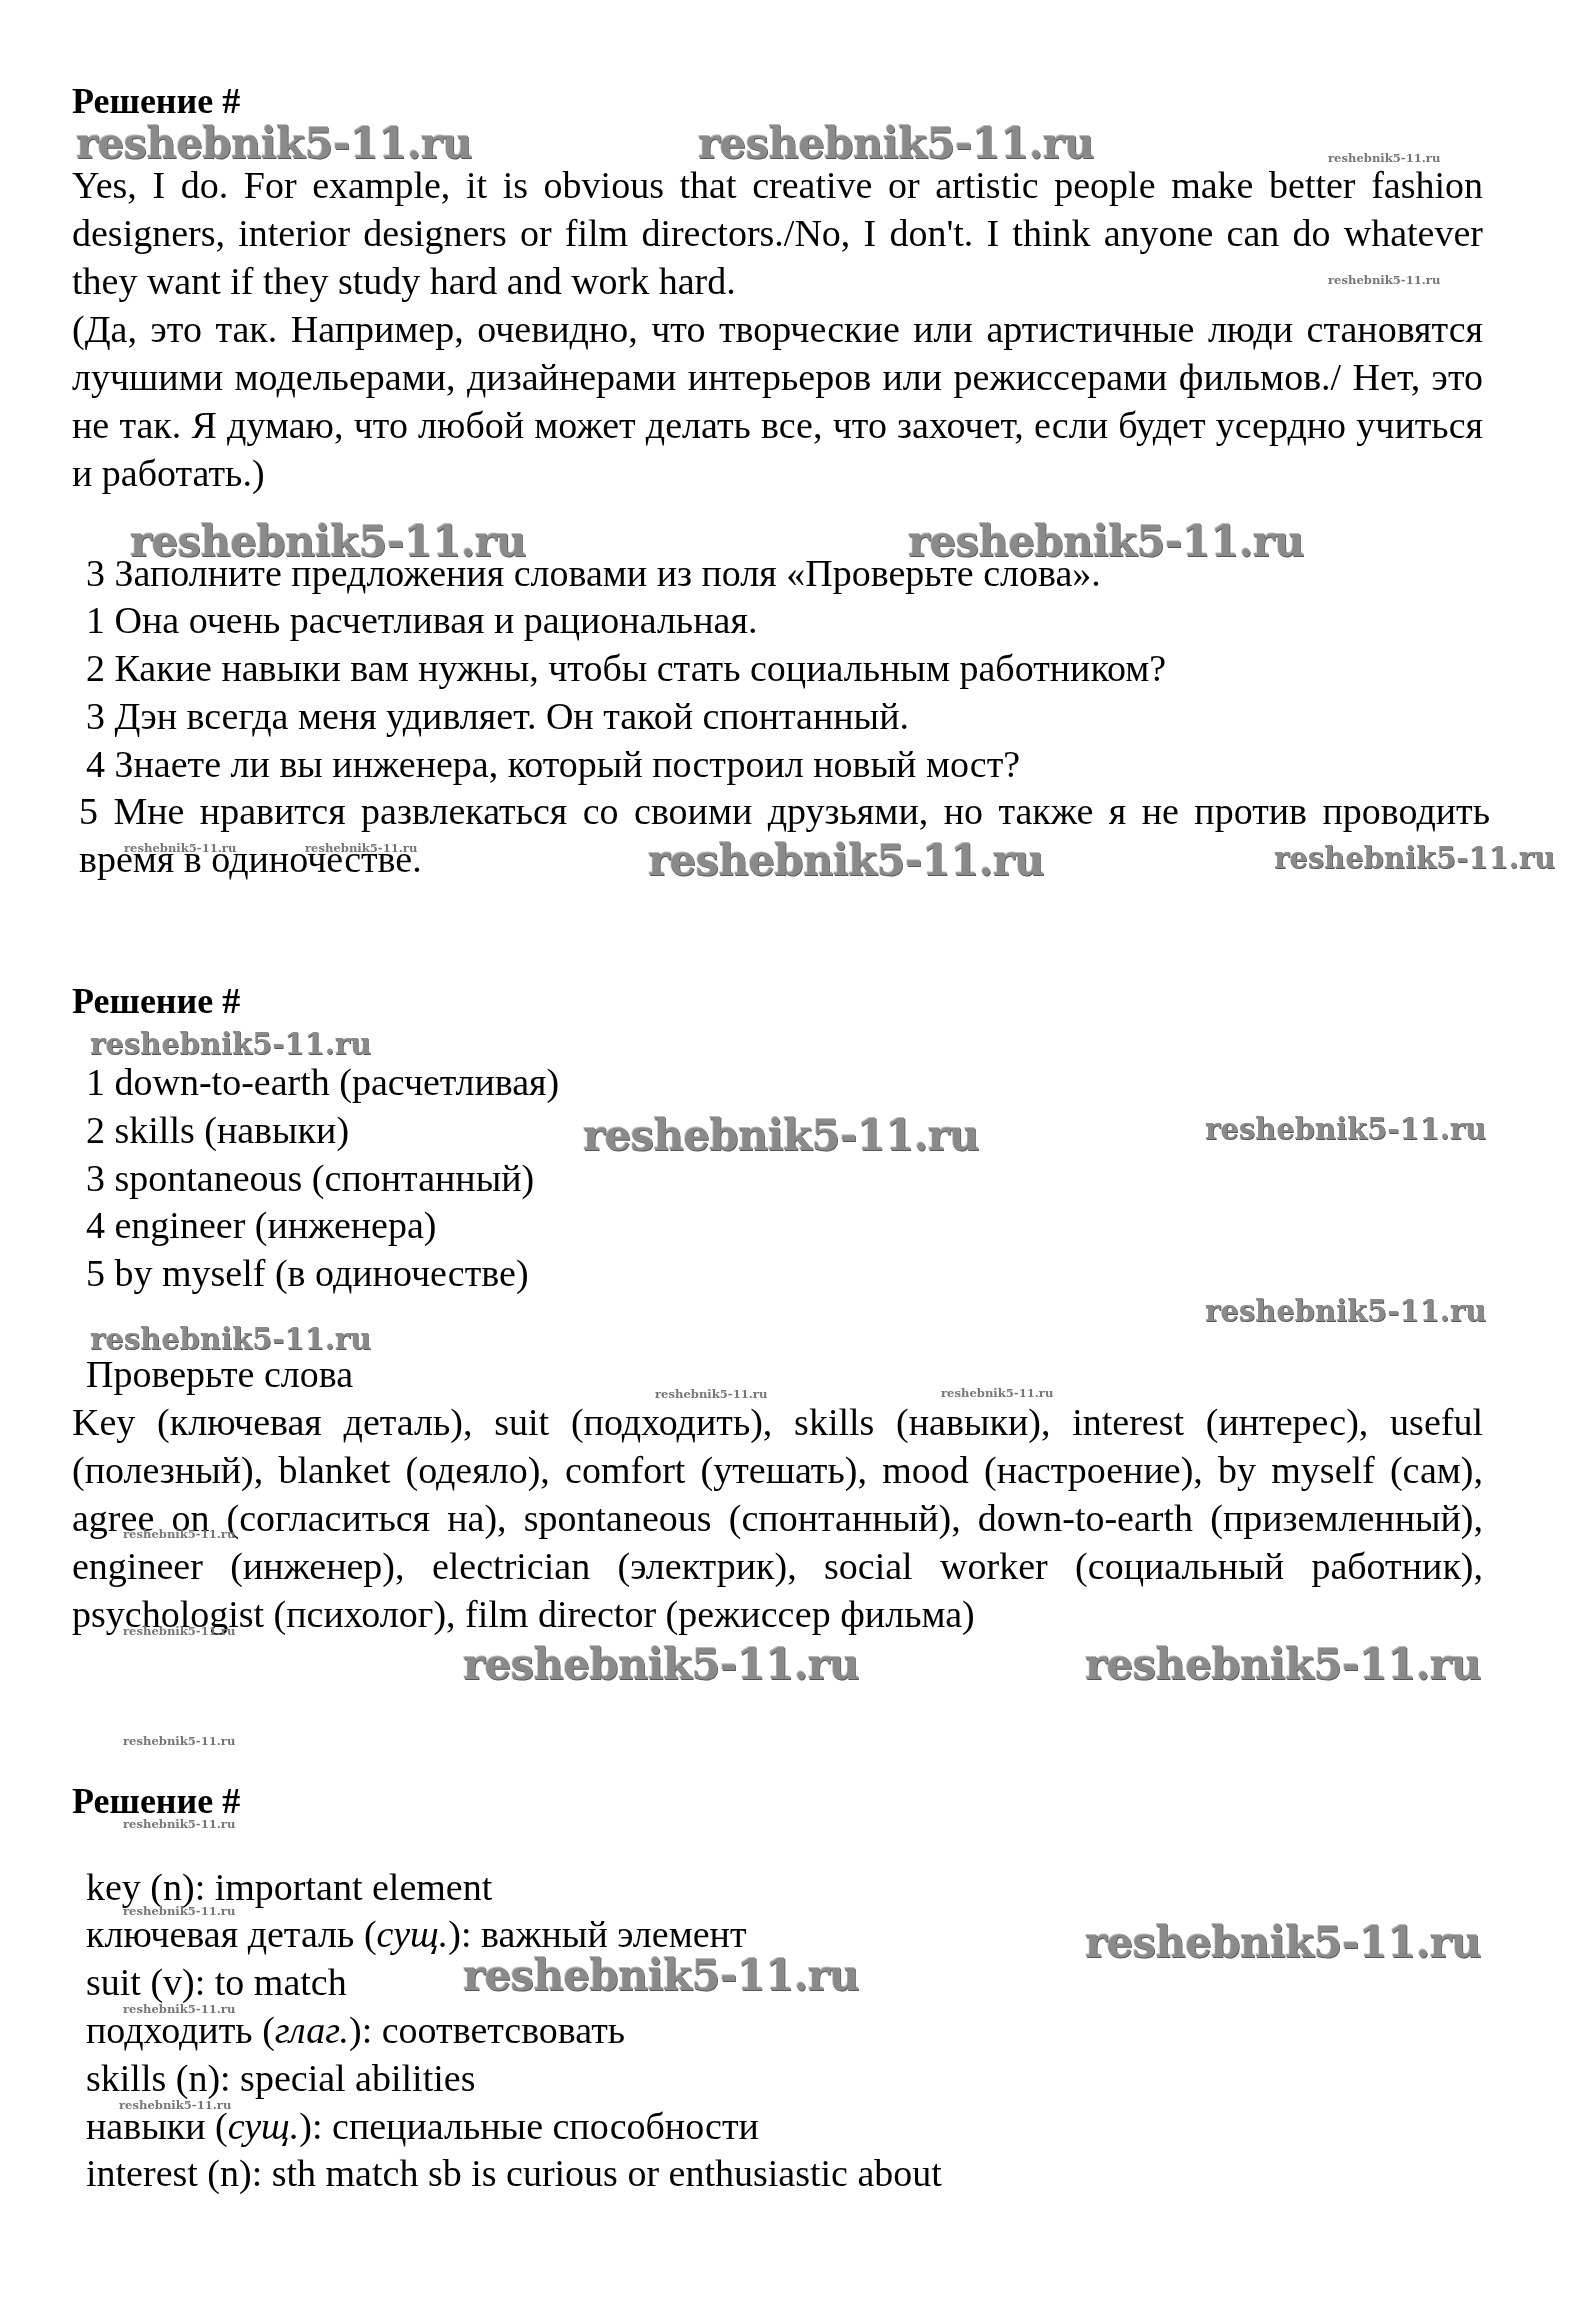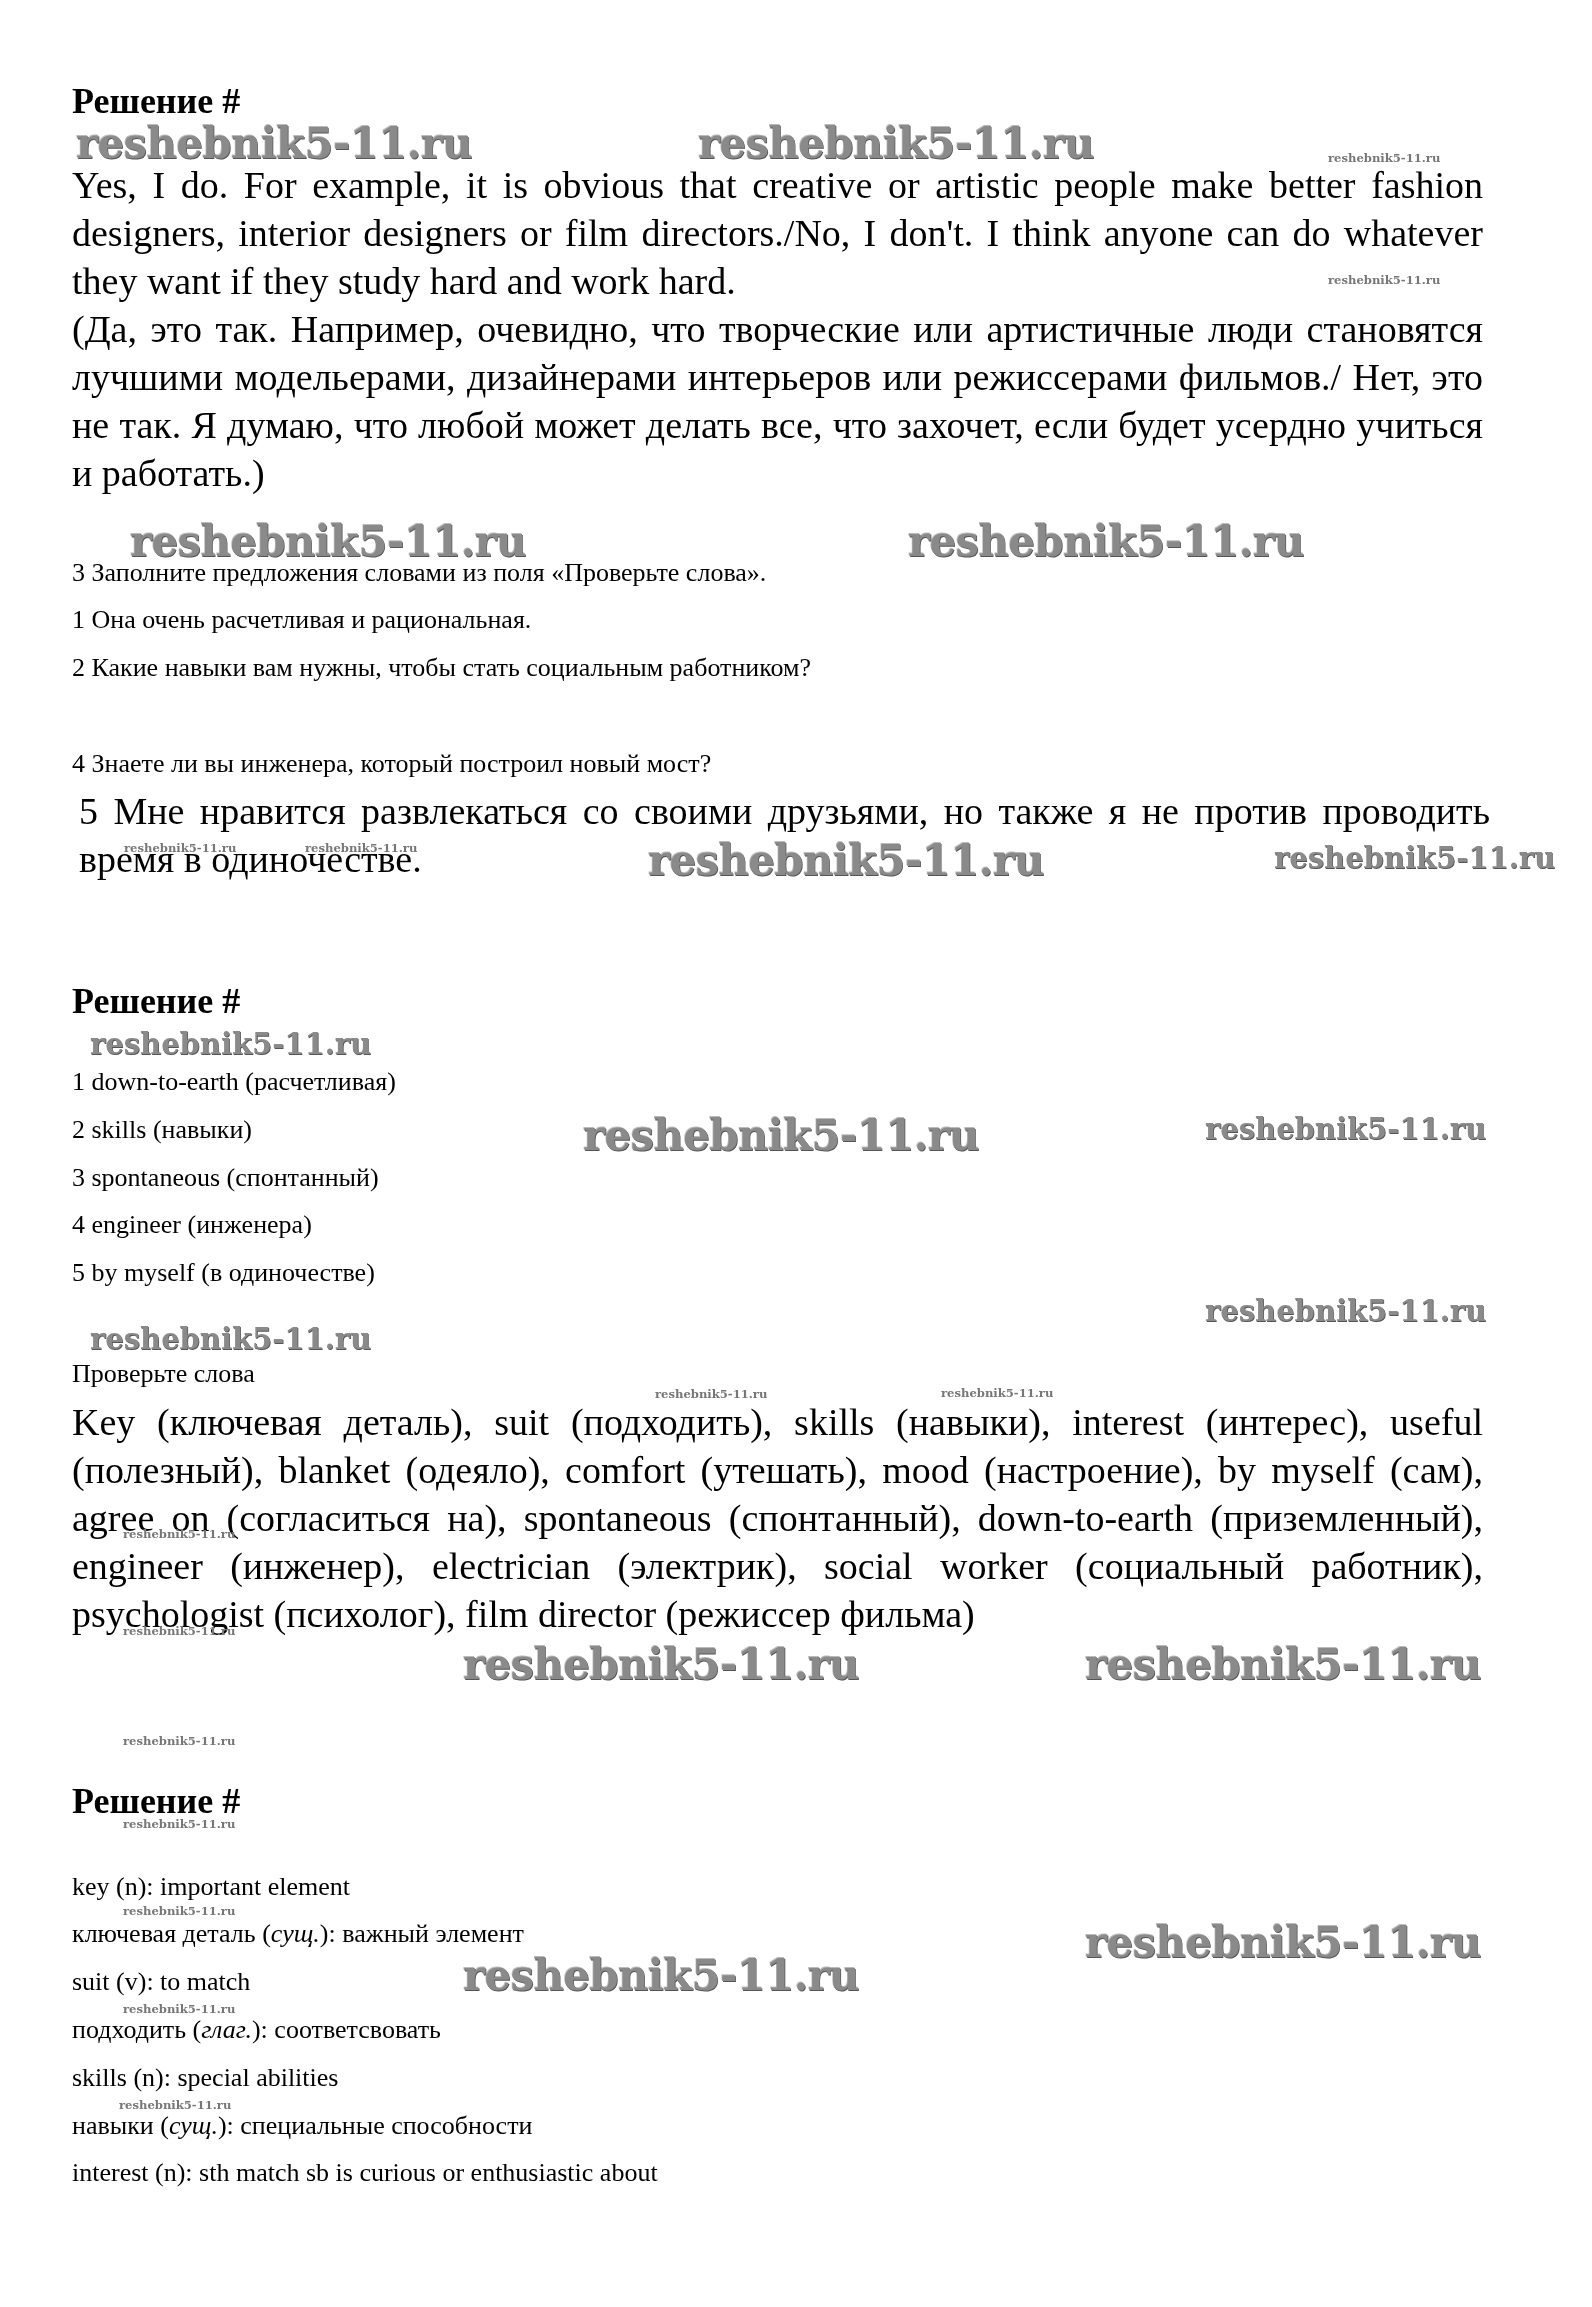--- a/index.html
+++ b/index.html
@@ -1,20 +1,20 @@
 <!DOCTYPE html>
 <html style="font-size:11.6px"><head>
 <meta charset="utf-8">
 <style>
   html, body { margin:0; padding:0; background:#ffffff; }
   body { width:1592px; height:2307px; position:relative; overflow:hidden;
          font-family:"Liberation Serif", "DejaVu Serif", serif; color:#000; }
   .page { position:absolute; left:0; top:0; width:1592px; height:1624px; }
   .heading { position:absolute; left:72px; font-weight:bold; font-size:36px; line-height:43px; }
-  .line { position:absolute; left:72px; font-size:26px; line-height:48px; white-space:nowrap; }
+  .line { position:absolute; left:86px; font-size:38px; line-height:48px; white-space:nowrap; }
   .just { position:absolute; left:72px; width:1411px; font-size:38px; line-height:48px;
           text-align:justify; text-align-last:left; }
   .just.nolast { text-align-last:justify; }
   .wm-big { position:absolute; font-family:"DejaVu Serif", serif; font-weight:bold; font-size:42px;
             color:#8a8a8a; letter-spacing:-0.7px; line-height:43px;
             text-shadow: 0.7px 0.7px 0 #555, -0.7px -0.7px 0 #bbb; white-space:nowrap; }
   .wm-mid { position:absolute; font-family:"DejaVu Serif", serif; font-weight:bold; font-size:29px;
             color:#8a8a8a; line-height:32px; text-shadow:0.7px 0.7px 0 #555; white-space:nowrap; }
   .wm-small { position:absolute; font-family:"DejaVu Serif", serif; font-weight:bold; font-size:11.6px;
               color:#777; line-height:13px; white-space:nowrap; }
@@ -31,20 +31,21 @@
   <div class="wm-small" style="left:1328px; top:152px;">reshebnik5-11.ru</div>
   <div class="just" style="top:161px;">Yes, I do. For example, it is obvious that creative or artistic people make better fashion designers, interior designers or film directors./No, I don't. I think anyone can do whatever they want if they study hard and work hard.</div>
   <div class="wm-small" style="left:1328px; top:274px;">reshebnik5-11.ru</div>
   <div class="just" style="top:305px;">(Да, это так. Например, очевидно, что творческие или артистичные люди становятся лучшими модельерами, дизайнерами интерьеров или режиссерами фильмов./ Нет, это не так. Я думаю, что любой может делать все, что захочет, если будет усердно учиться и работать.)</div>
 
   <div class="wm-big" style="left:130px; top:520px;">reshebnik5-11.ru</div>
   <div class="wm-big" style="left:908px; top:520px;">reshebnik5-11.ru</div>
   <div class="line" style="top:549px;">3 Заполните предложения словами из поля «Проверьте слова».</div>
   <div class="line" style="top:596px;">1 Она очень расчетливая и рациональная.</div>
   <div class="line" style="top:644px;">2 Какие навыки вам нужны, чтобы стать социальным работником?</div>
+  <div class="line" style="top:692px;">3 Дэн всегда меня удивляет. Он такой спонтанный.</div>
   <div class="line" style="top:740px;">4 Знаете ли вы инженера, который построил новый мост?</div>
   <div class="just" style="top:787px;margin-left:7px;">5 Мне нравится развлекаться со своими друзьями, но также я не против проводить время в одиночестве.</div>
   <div class="wm-small" style="left:124px; top:842px;">reshebnik5-11.ru</div>
   <div class="wm-small" style="left:305px; top:842px;">reshebnik5-11.ru</div>
   <div class="wm-big" style="left:648px; top:839px;">reshebnik5-11.ru</div>
   <div class="wm-mid" style="left:1274px; top:842px;">reshebnik5-11.ru</div>
 
   <div class="heading" style="top:980px;">Решение #</div>
   <div class="wm-mid" style="left:90px; top:1028px;">reshebnik5-11.ru</div>
   <div class="line" style="top:1058px;">1 down-to-earth (расчетливая)</div>

